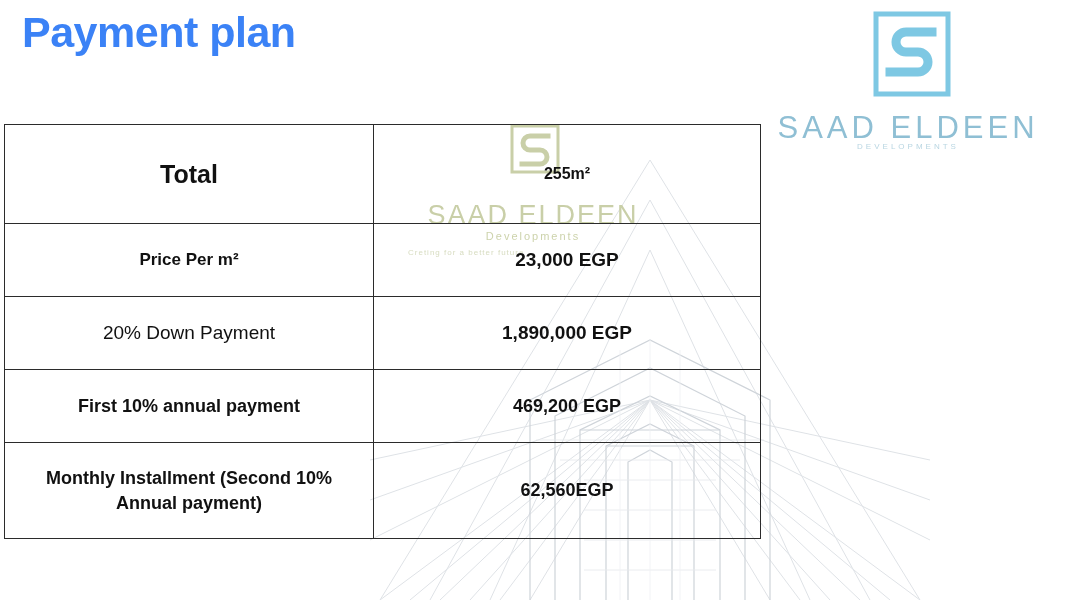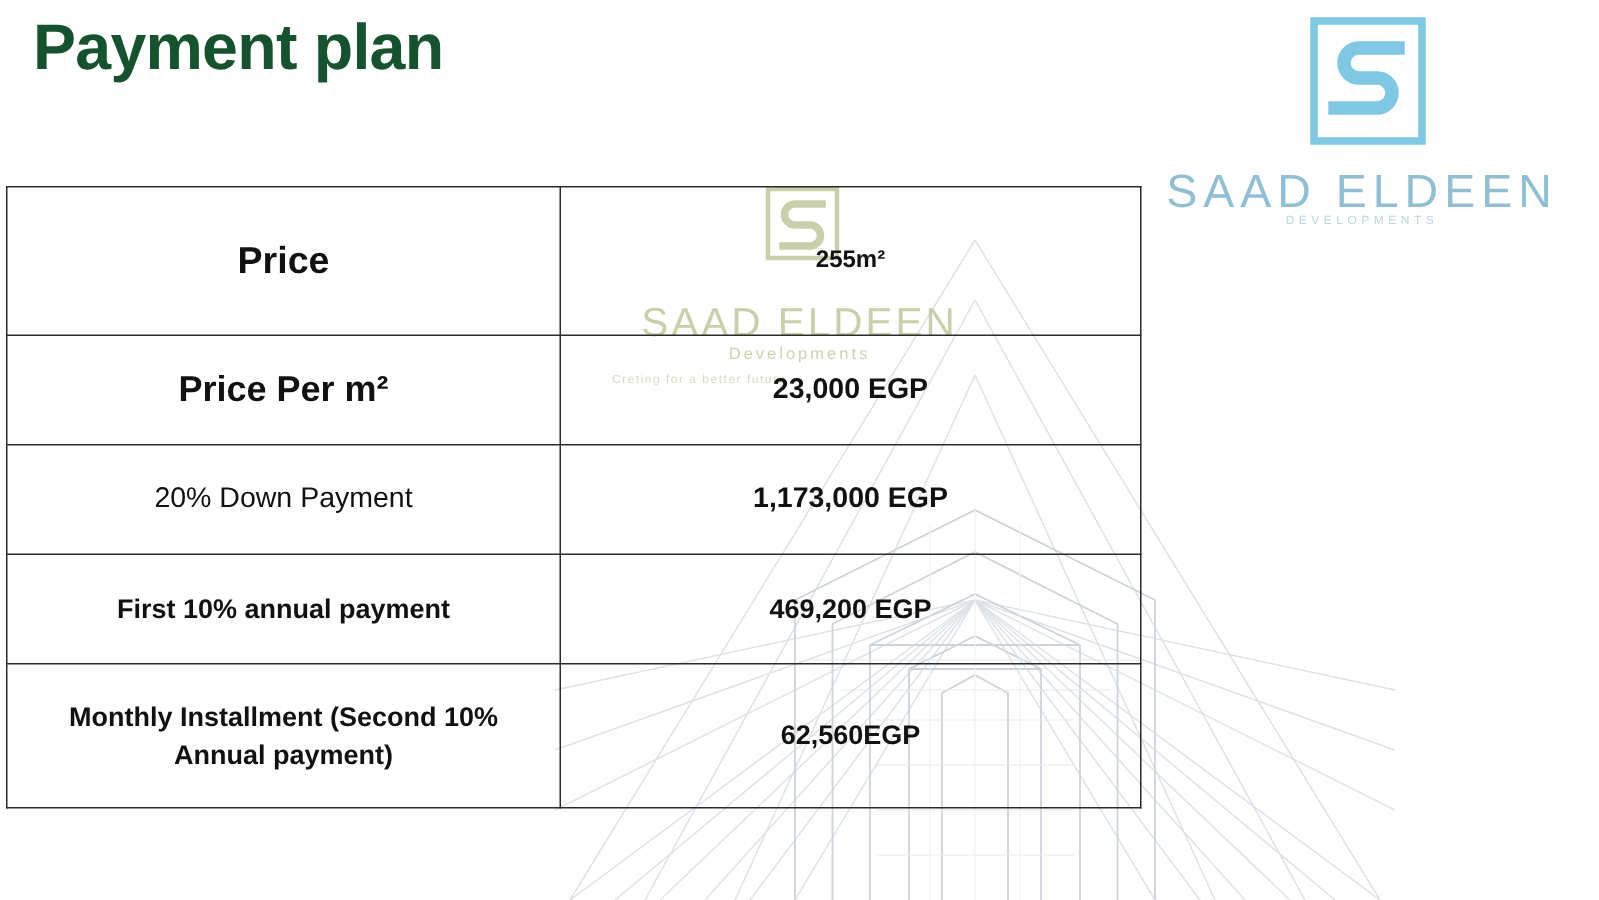--- a/index.html
+++ b/index.html
@@ -15,21 +15,21 @@
     position: relative;
   }
 
   
   #page-title {
     position: absolute;
     left: 22px;
     top: 8px;
     font-size: 43px;
     font-weight: bold;
-    color: #14532d;
+    color: #3b82f6;
     letter-spacing: -0.5px;
   }
 
   
   #brand {
     position: absolute;
     right: 22px;
     top: 6px;
     width: 272px;
     height: 145px;
@@ -137,21 +137,21 @@
   }
   #plan-table td.label {
     width: 366px;
   }
   #plan-table td.value {
     width: 384px;
   }
   
   .r0 .label { font-size: 25px; font-weight: bold; height: 96px; }
   .r0 .value { font-size: 16px; font-weight: bold; }
-  .r1 .label { font-size: 24px; font-weight: bold; height: 70px; }
+  .r1 .label { font-size: 17px; font-weight: bold; height: 70px; }
   .r1 .value { font-size: 19px; font-weight: bold; }
   .r2 .label { font-size: 19px; font-weight: bold; height: 70px; }
   .r2 .value { font-size: 19px; font-weight: bold; }
   .r3 .label { font-size: 19px; font-weight: normal; height: 70px; }
   .r3 .value { font-size: 19px; font-weight: bold; }
   .r4 .label { font-size: 18px; font-weight: bold; height: 70px; margin-top: 14px; }
   .r4 .value { font-size: 18px; font-weight: bold; margin-top: 31px; }
   .r5 .label { font-size: 18px; font-weight: bold; height: 95px; line-height: 1.35; padding: 0 22px; }
   .r5 .value { font-size: 18px; font-weight: bold; }
 </style>
@@ -226,30 +226,30 @@
     <path d="M6 6 H78 V86 H6 Z" fill="none" stroke="#7ec8e3" stroke-width="5"></path>
     <path d="M62 24 H36 a10 10 0 0 0 0 20 h12 a10 10 0 0 1 0 20 H20" fill="none" stroke="#7ec8e3" stroke-width="9" stroke-linecap="square"></path>
   </svg>
   <div id="brand-name">SAAD ELDEEN</div>
   <div id="brand-sub">DEVELOPMENTS</div>
 </div>
 
 <table id="plan-table">
   <tbody>
     <tr class="r0">
-      <td class="label">Price</td>
+      <td class="label">Total</td>
       <td class="value">255m²</td>
     </tr>
     <tr class="r1">
       <td class="label">Price Per m²</td>
       <td class="value">23,000 EGP</td>
     </tr>
     <tr class="r3">
       <td class="label">20% Down Payment</td>
-      <td class="value">1,173,000 EGP</td>
+      <td class="value">1,890,000 EGP</td>
     </tr>
     <tr class="r4">
       <td class="label">First 10% annual payment</td>
       <td class="value">469,200 EGP</td>
     </tr>
     <tr class="r5">
       <td class="label">Monthly Installment (Second 10% Annual payment)</td>
       <td class="value">62,560EGP</td>
     </tr>
   </tbody>

